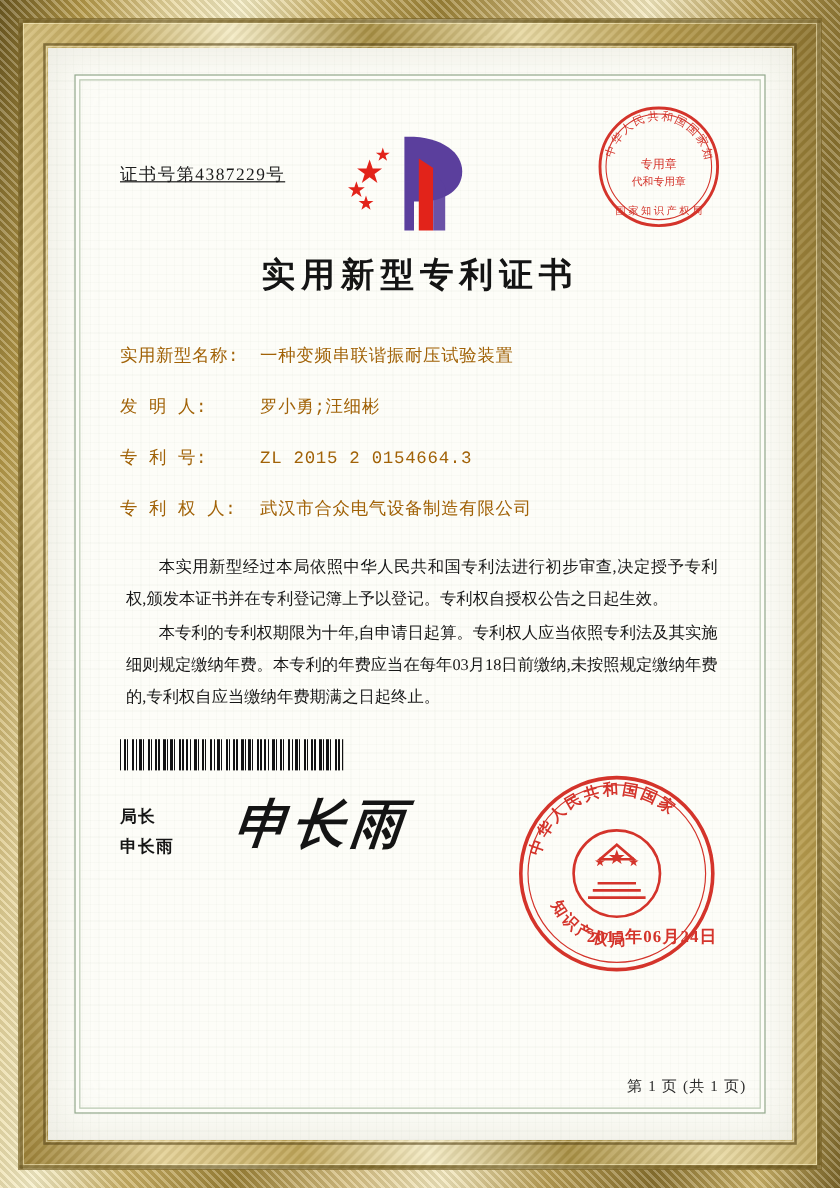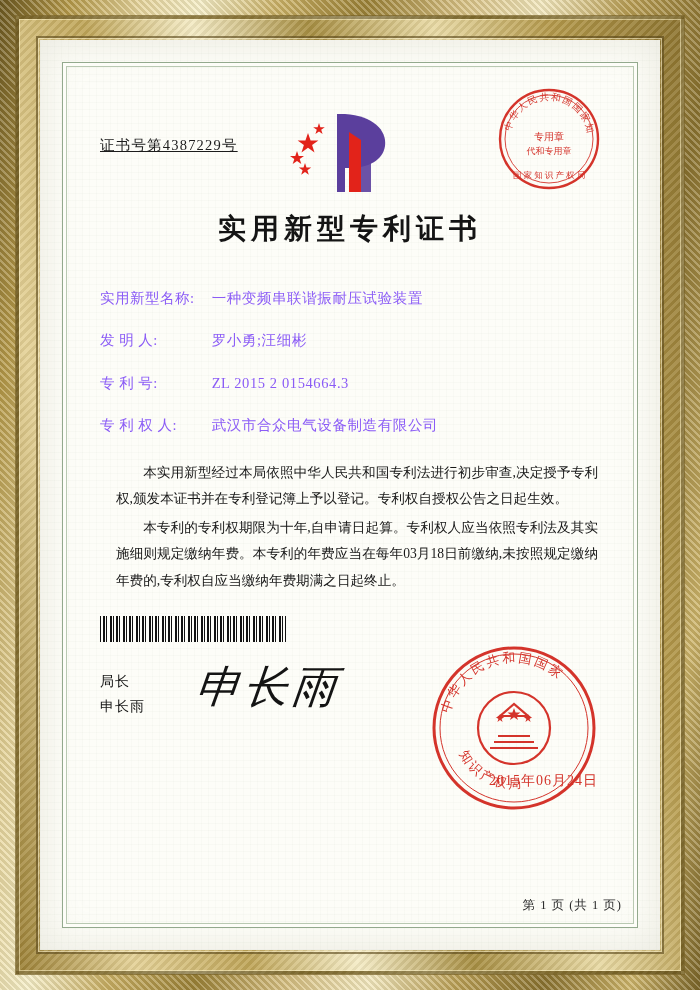--- a/index.html
+++ b/index.html
@@ -138,24 +138,25 @@
   }
 
   
   .fields {
     margin-top: 42px;
     padding-left: 22px;
     padding-right: 18px;
   }
   .field {
     font-size: 14.5px;
-    color: #8b5cf6;
+    color: #a16207;
     margin-bottom: 25px;
     line-height: 1.2;
     white-space: nowrap;
+    font-family: Liberation Mono, monospace;
   }
   .field .lbl {
     display: inline-block;
     min-width: 108px;
     letter-spacing: 0.5px;
   }
   .field .val {
     letter-spacing: 0.6px;
   }
 
@@ -163,21 +164,21 @@
   .body-text {
     margin-top: 10px;
     padding-left: 22px;
     padding-right: 24px;
     font-size: 13.6px;
     line-height: 1.95;
     color: #171717;
     text-align: justify;
   }
   .body-text p {
-    margin: 0 0 2px 16px;
+    margin: 0 0 2px 5px;
     text-indent: 2em;
   }
 
   
   .barcode {
     margin-top: 22px;
     margin-left: 22px;
     height: 26px;
     width: 186px;
     background:
@@ -186,20 +187,21 @@
         #111 3px 5px, #fdfdf8 5px 6px,
         #111 6px 7px, #fdfdf8 7px 10px,
         #111 10px 12px, #fdfdf8 12px 13px);
   }
 
   
   .sign-area {
     position: relative;
     margin-top: 10px;
     height: 118px;
+    font-weight: bold;
   }
   .sign-label {
     position: absolute;
     left: 22px;
     top: 18px;
     font-size: 14px;
     color: #151515;
     line-height: 1.75;
     letter-spacing: 1px;
   }

